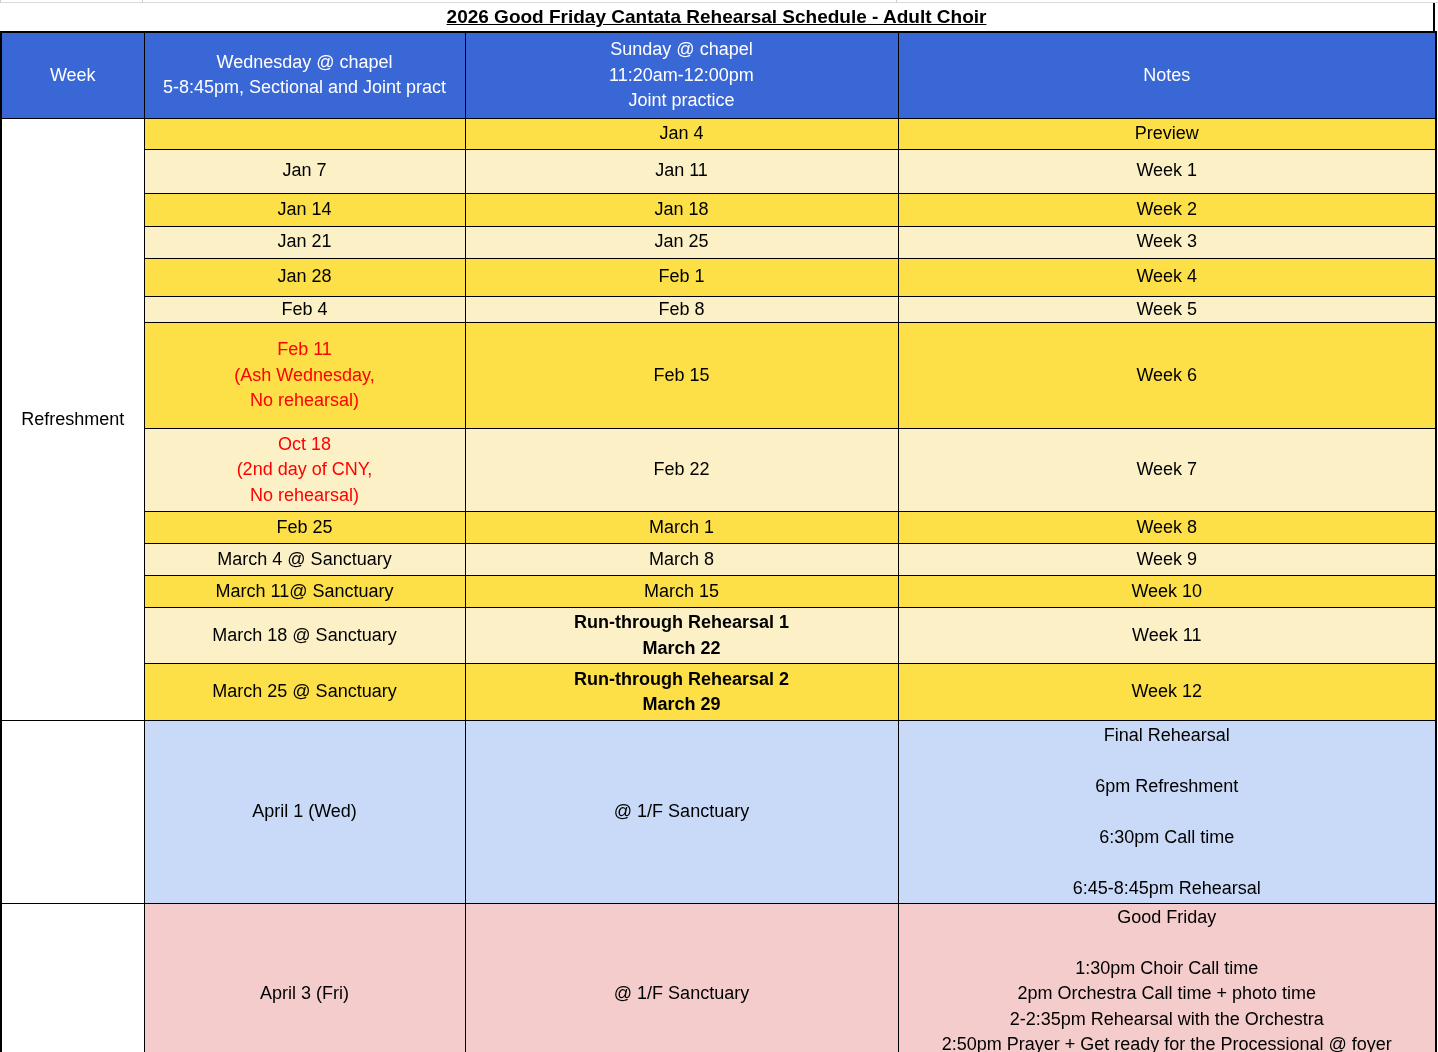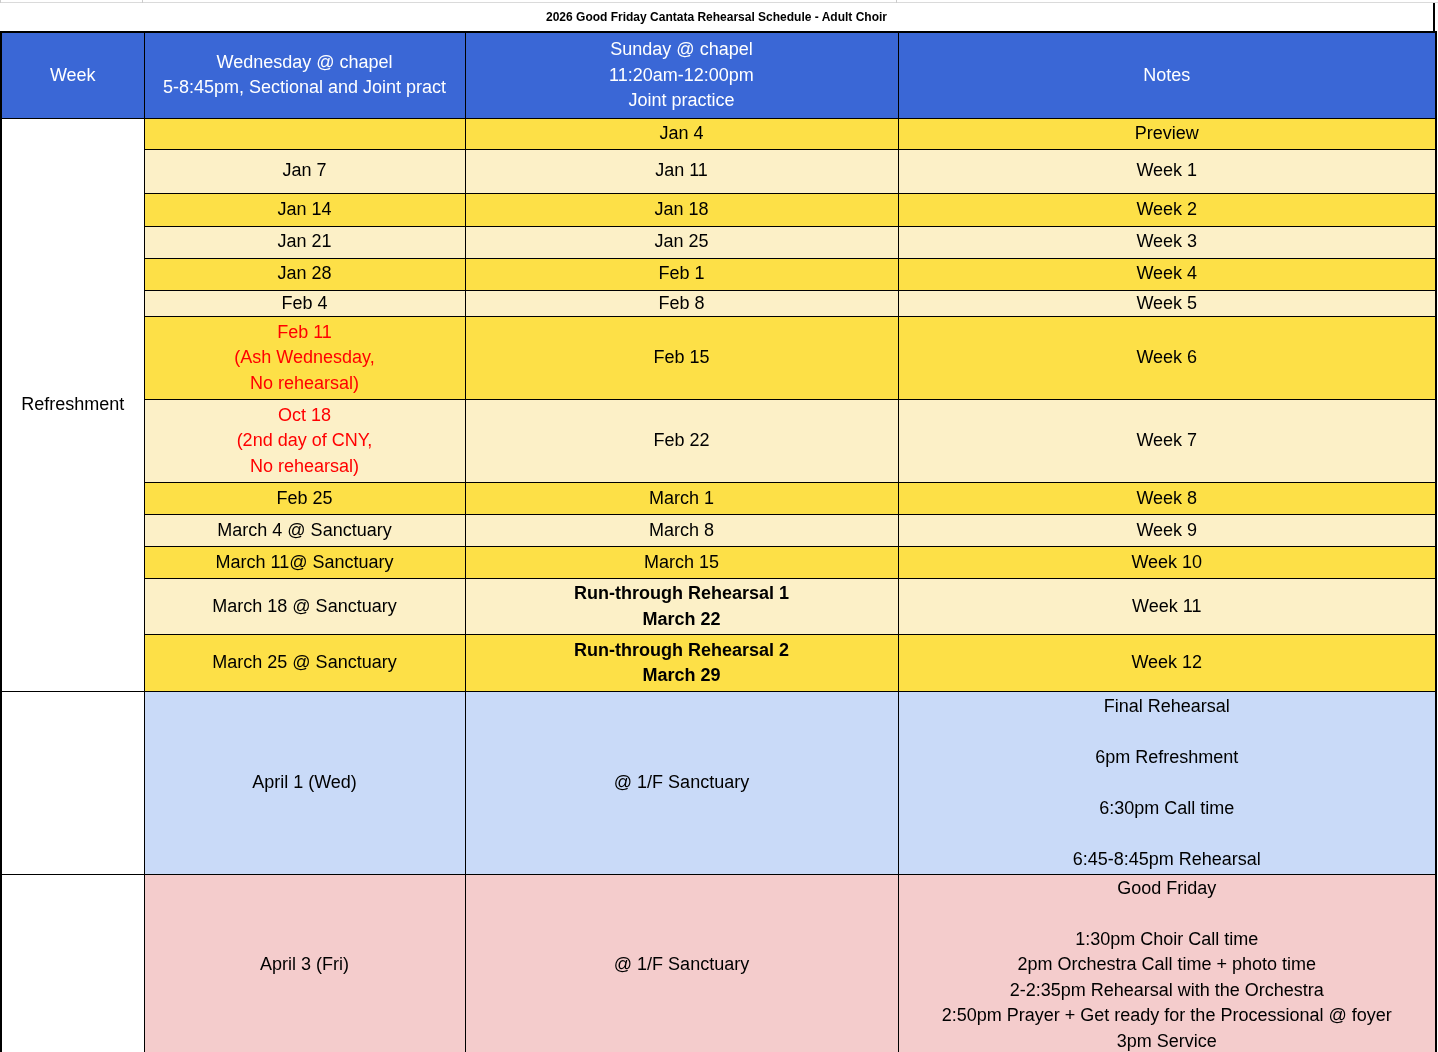--- a/index.html
+++ b/index.html
@@ -34,22 +34,23 @@
     width: 1435px;
     height: 28px;
     display: flex;
     align-items: center;
     justify-content: center;
     border-right: 2px solid var(--border-black, #000);
     background: #fff;
     box-sizing: border-box;
   }
   .title-text {
-    font-size: 12px;
+    font-size: 19px;
     font-weight: bold;
+    text-decoration: underline;
     white-space: nowrap;
   }
   table.schedule {
     border-collapse: collapse;
     table-layout: fixed;
     width: 1435px;
     border: 2px solid var(--border-black, #000);
   }
   table.schedule th,
   table.schedule td {
@@ -174,21 +175,21 @@
           <td class="bg-cream">
             <div class="line">Jan 21</div>
           </td>
           <td class="bg-cream">
             <div class="line">Jan 25</div>
           </td>
           <td class="bg-cream">
             <div class="line">Week 3</div>
           </td>
         </tr>
-        <tr style="height: 32px;">
+        <tr style="height: 38px;">
           <td class="bg-white">
             <div class="line">Jan 28</div>
           </td>
           <td class="bg-white">
             <div class="line">Feb 1</div>
           </td>
           <td class="bg-white">
             <div class="line">Week 4</div>
           </td>
         </tr>
@@ -196,21 +197,21 @@
           <td class="bg-cream">
             <div class="line">Feb 4</div>
           </td>
           <td class="bg-cream">
             <div class="line">Feb 8</div>
           </td>
           <td class="bg-cream">
             <div class="line">Week 5</div>
           </td>
         </tr>
-        <tr style="height: 83px;">
+        <tr style="height: 106px;">
           <td class="bg-white red-text">
             <div class="line">Feb 11</div>
             <div class="line">(Ash Wednesday,</div>
             <div class="line">No rehearsal)</div>
           </td>
           <td class="bg-white">
             <div class="line">Feb 15</div>
           </td>
           <td class="bg-white">
             <div class="line">Week 6</div>

